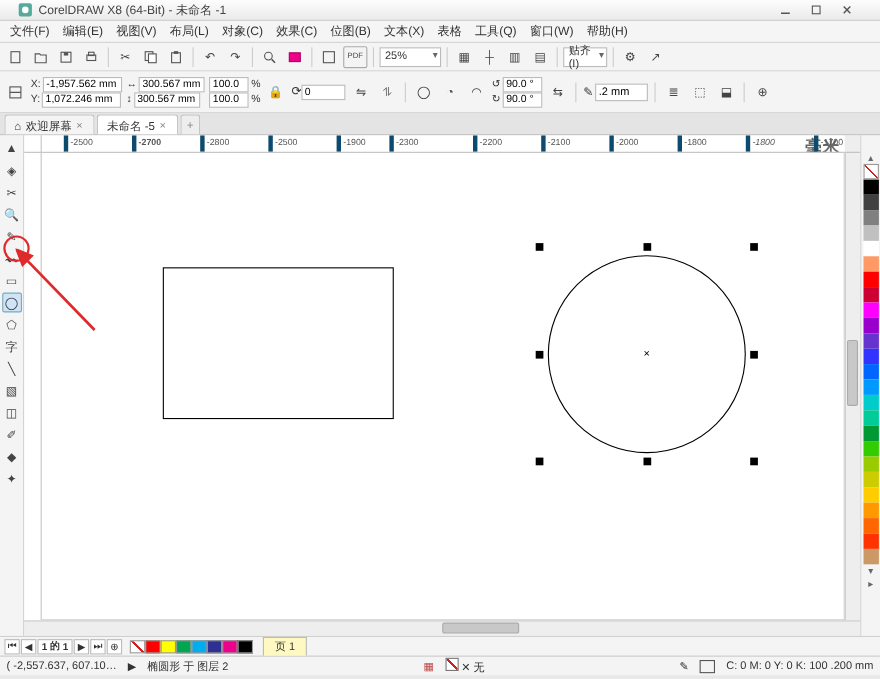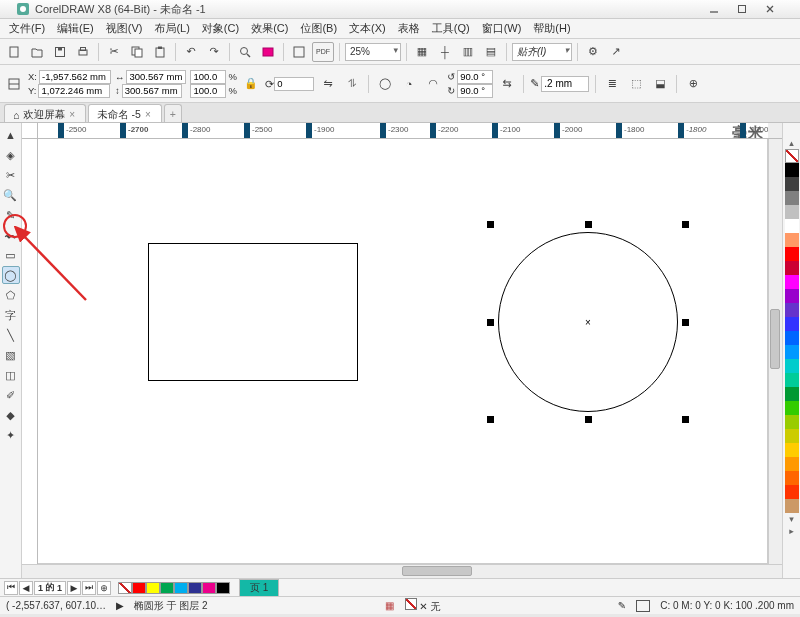--- a/index.html
+++ b/index.html
@@ -51,31 +51,31 @@
   .palette .arrow{width:14px;height:12px;display:flex;align-items:center;justify-content:center;color:#666;font-size:9px;}
   
   .hscroll { height:14px; background:#eee; border-top:1px solid #ccc; position:relative;}
   .hscroll .thumb{ position:absolute; left:50%; top:1px; width:70px; height:10px; background:#c8c8c8; border:1px solid #aaa; border-radius:2px;}
   .vscroll { width:14px; background:#eee; border-left:1px solid #ccc; position:relative;}
   .vscroll .thumb{ position:absolute; top:40%; left:1px; width:10px; height:60px; background:#c8c8c8; border:1px solid #aaa; border-radius:2px;}
   
   .pagebar { height:18px; background:#f4f4f4; border-top:1px solid #ccc; display:flex; align-items:center; gap:3px; padding-left:4px; font-size:10px;}
   .pagebar .nav{ display:inline-flex; align-items:center; gap:1px;}
   .pagebar .nav span{ width:14px; height:14px; border:1px solid #bbb; background:#fff; display:flex; align-items:center; justify-content:center; font-size:9px; cursor:default;}
-  .pagebar .ptab{ padding:1px 10px; border:1px solid #bbb; border-bottom:none; background:#14b8a6; margin-left:6px;}
+  .pagebar .ptab{ padding:1px 10px; border:1px solid #bbb; border-bottom:none; background:#fef9c3; margin-left:6px;}
   .pagebar .ink{ display:flex; gap:0; margin-left:4px;}
   .pagebar .ink .ic{ width:14px; height:12px; border:1px solid #999;}
   .pagebar .nocink{ width:14px;height:12px;border:1px solid #999;background:#fff;position:relative;}
   .pagebar .nocink::after{content:"";position:absolute;inset:0;background:linear-gradient(45deg,transparent 44%,#c22 44%,#c22 56%,transparent 56%);}
   
   .statusbar { height:18px; background:#f4f4f4; border-top:1px solid #ccc; display:flex; align-items:center; font-size:10px; padding:0 6px; gap:10px; justify-content:space-between;}
   .statusbar .left,.statusbar .mid,.statusbar .right{display:flex;align-items:center;gap:10px;}
   .statusbar .outline-sw{ width:14px;height:12px;border:1px solid #555;display:inline-block;}
   
-  .rtick { position:absolute; top:0; bottom:0; border-left:6px solid #0c4a6e; }
+  .rtick { position:absolute; top:0; bottom:0; border-left:4px solid #0c4a6e; }
   .rtick span{ position:absolute; top:2px; left:2px; font-size:8px;}
   
   .rect { position:absolute; border:1px solid #000; }
   .circle { position:absolute; border:1px solid #000; border-radius:50%; }
   .handle { position:absolute; width:7px; height:7px; background:#000; }
   .centerx { position:absolute; font-size:10px; color:#000; transform:translate(-50%,-50%);}
   
   .anno-circle{position:absolute;border:2px solid #de2a2a;border-radius:50%;}
   .anno-arrow{position:absolute;}
   .rulerlbl { position:absolute; right:4px; top:1px; font-size:15px; color:#666; letter-spacing:1px;font-weight:bold;}
@@ -186,21 +186,21 @@
   <span class="tsep"></span>
   <div class="combo" style="width:56px;">
       <span>25%</span>
     </div>
   <span class="tsep"></span>
   <span class="tbtn">▦</span>
   <span class="tbtn">┼</span>
   <span class="tbtn">▥</span>
   <span class="tbtn">▤</span>
   <span class="tsep"></span>
-  <div class="combo" style="width:60px;font-style:italic;">
+  <div class="combo" style="width:40px;">
       <span>贴齐(I)</span>
     </div>
   <span class="tsep"></span>
   <span class="tbtn">⚙</span>
   <span class="tbtn">↗</span>
 </div>
 
 <div class="propbar">
   <span class="tbtn">
       <svg width="14" height="14">
@@ -299,21 +299,21 @@
           </div>
           <div class="rtick" style="left: 144px;">
             <span>-2800</span>
           </div>
           <div class="rtick" style="left: 206px;">
             <span>-2500</span>
           </div>
           <div class="rtick" style="left: 268px;">
             <span>-1900</span>
           </div>
-          <div class="rtick" style="left: 342px;">
+          <div class="rtick" style="left: 316px;">
             <span>-2300</span>
           </div>
           <div class="rtick" style="left: 392px; text-align: center;">
             <span>-2200</span>
           </div>
           <div class="rtick" style="left: 454px;">
             <span>-2100</span>
           </div>
           <div class="rtick" style="left: 516px;">
             <span>-2000</span>

